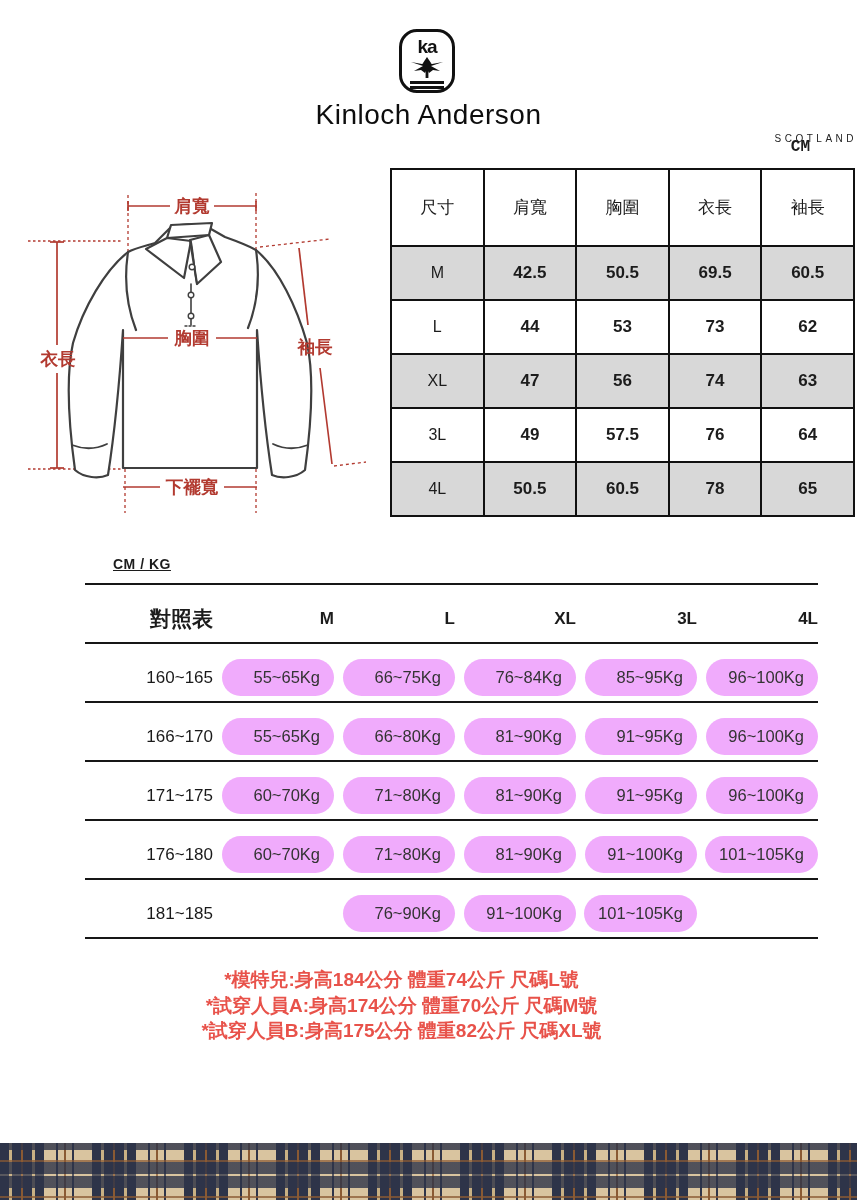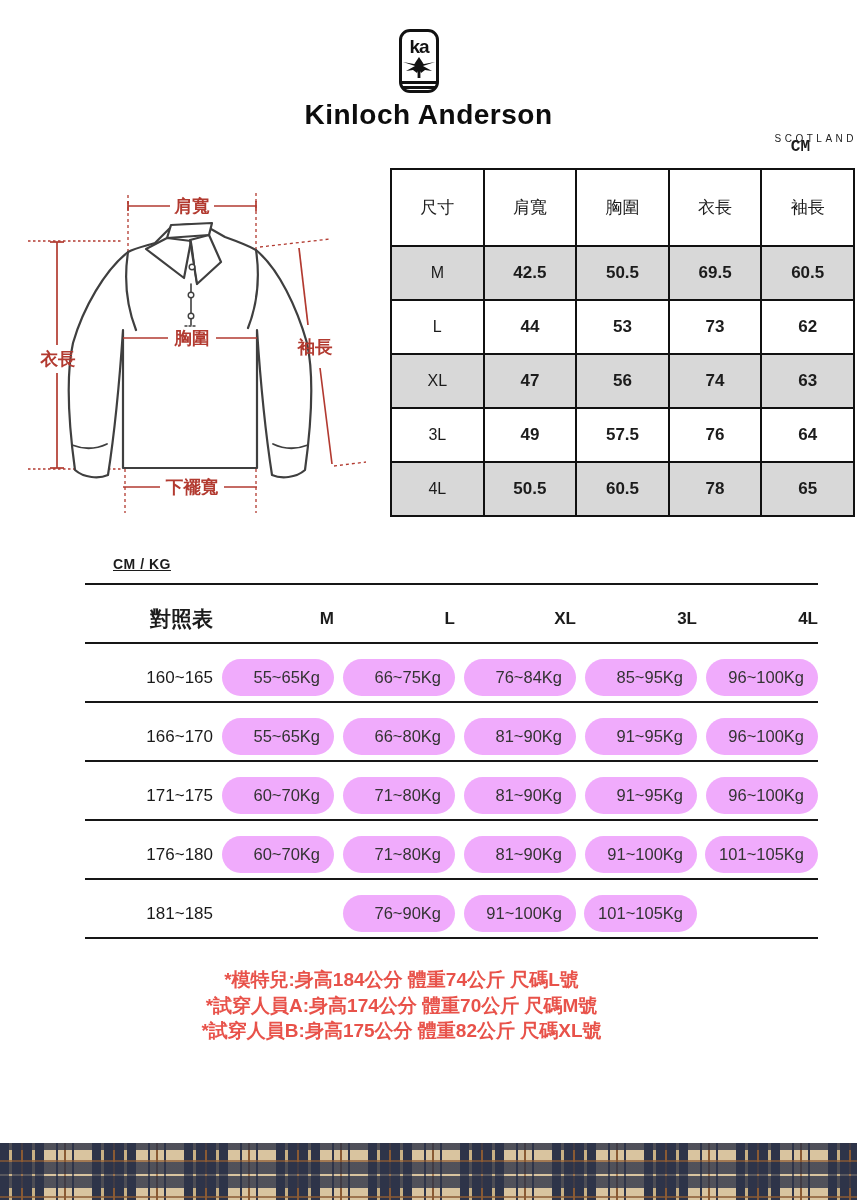--- a/index.html
+++ b/index.html
@@ -1,27 +1,27 @@
 <!DOCTYPE html>
 <html><head>
 <meta charset="utf-8">
 <style>
   html,body{margin:0;padding:0;background:#fff;}
   body{font-family:"Liberation Sans","DejaVu Sans",sans-serif;color:#1c1c1c;}
   #page{position:relative;width:857px;height:1200px;background:#fff;overflow:hidden;margin:0 auto;}
 
   
-  .logo-box{position:absolute;left:399px;top:29px;width:40px;height:64px;border:3px solid #111;
-    border-radius:11px;display:flex;flex-direction:column;align-items:center;justify-content:flex-start;box-sizing:border-box;}
+  .logo-box{position:absolute;left:399px;top:29px;width:56px;height:64px;border:3px solid #111;
+    border-radius:18px;display:flex;flex-direction:column;align-items:center;justify-content:flex-start;box-sizing:border-box;}
   .monogram{font-weight:bold;font-size:19px;letter-spacing:-1px;line-height:1;margin-top:5px;color:#111;}
   .thistle{margin-top:0px;}
   .logo-bars{display:flex;flex-direction:column;gap:2px;margin-top:1px;}
   .logo-bars i{display:block;width:34px;height:3px;background:#111;}
   .brand-name{position:absolute;left:0;top:99px;width:857px;text-align:center;
-    font-size:28px;font-weight:bold;letter-spacing:.5px;color:#0d0d0d;}
+    font-size:28px;font-weight:normal;letter-spacing:.5px;color:#0d0d0d;}
   .brand-sub{position:absolute;left:0;top:133px;width:857px;text-align:right;
     font-size:10px;letter-spacing:3.5px;color:#222;}
   .cm-top{position:absolute;left:730px;top:138px;width:80px;text-align:right;font-size:16px;font-weight:bold;font-family:Liberation Mono, monospace;}
 
   
   table.size{position:absolute;left:390px;top:168px;width:465px;border-collapse:collapse;table-layout:fixed;}
   table.size td{border:2px solid #111;text-align:center;vertical-align:middle;font-size:17px;}
   table.size tr.hdr td{height:73px;font-weight:normal;}
   table.size tr.data td{height:50px;font-weight:bold;}
   table.size tr.data td.szc{font-weight:normal;font-size:16px;}

